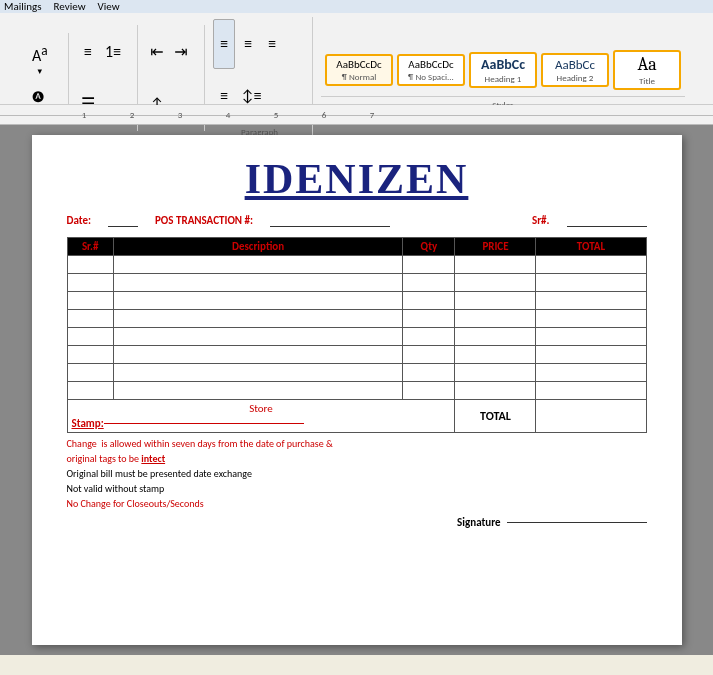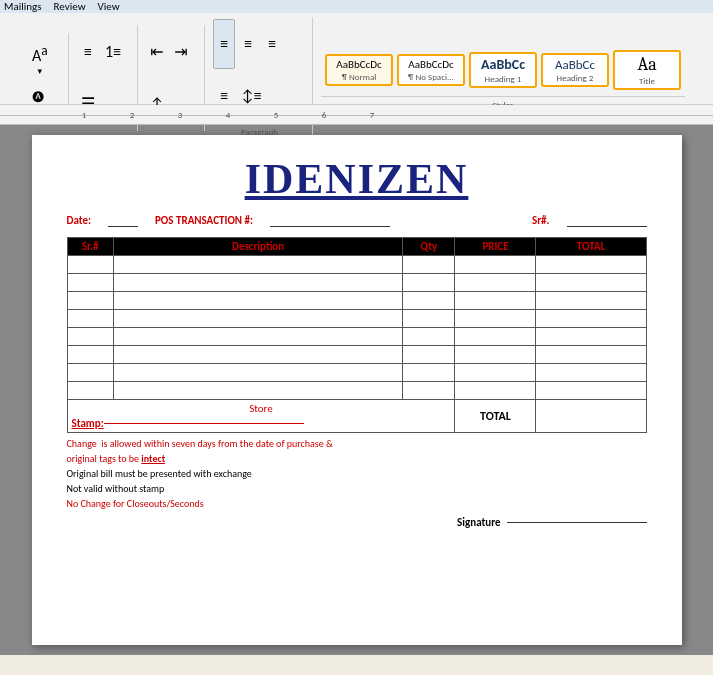--- a/index.html
+++ b/index.html
@@ -395,21 +395,21 @@
     </table>
 
     <div class="invoice-notes">
       <div class="note-line">
         <span class="note-red">Change &nbsp;is allowed within seven days from the date of purchase &amp;</span>
       </div>
       <div class="note-line">
         <span class="note-red">original tags to be <span class="note-underline">intect</span></span>
       </div>
       <div class="note-line">
-        Original bill must be presented with exchange
+        Original bill must be presented date exchange
       </div>
       <div class="note-line">
         Not valid without stamp
       </div>
       <div class="note-line">
         <span class="note-red">No Change for Closeouts/Seconds</span>
       </div>
     </div>
 
     <div class="signature-row">

